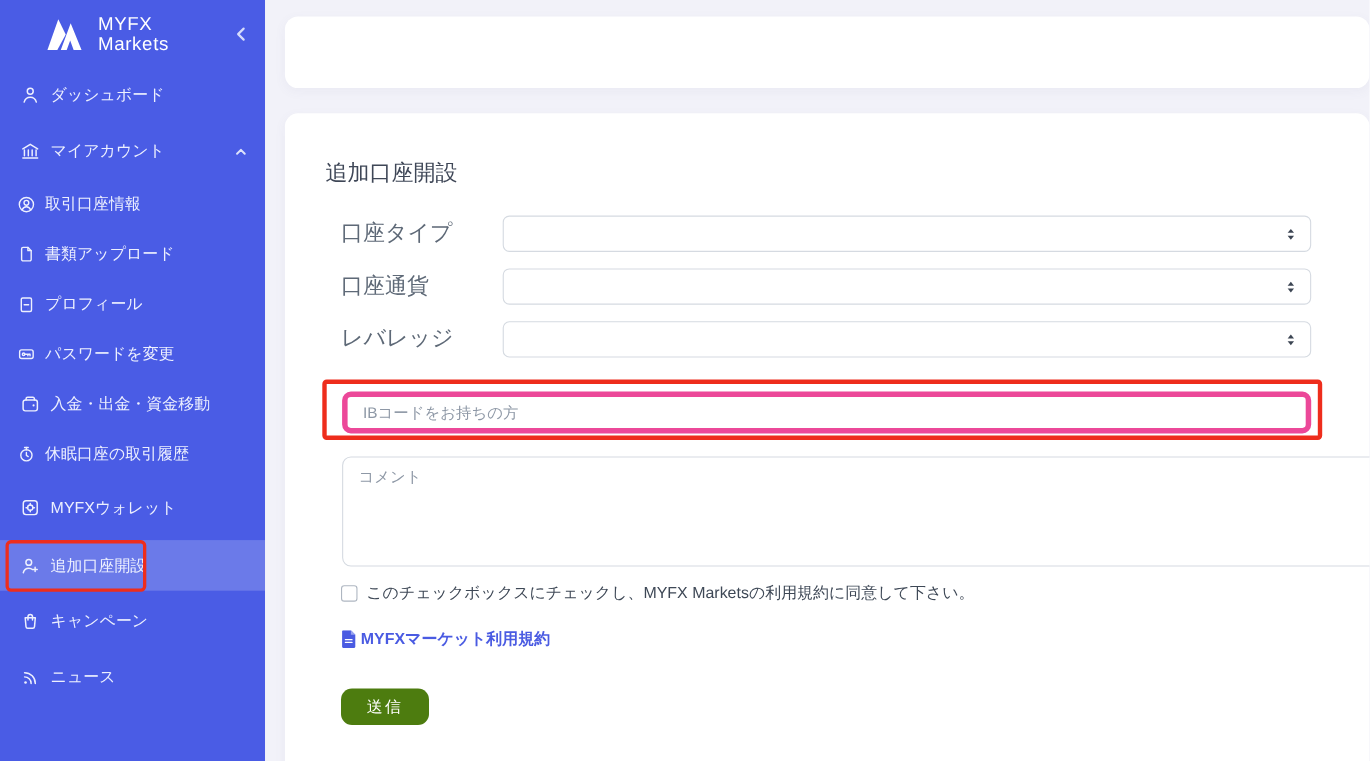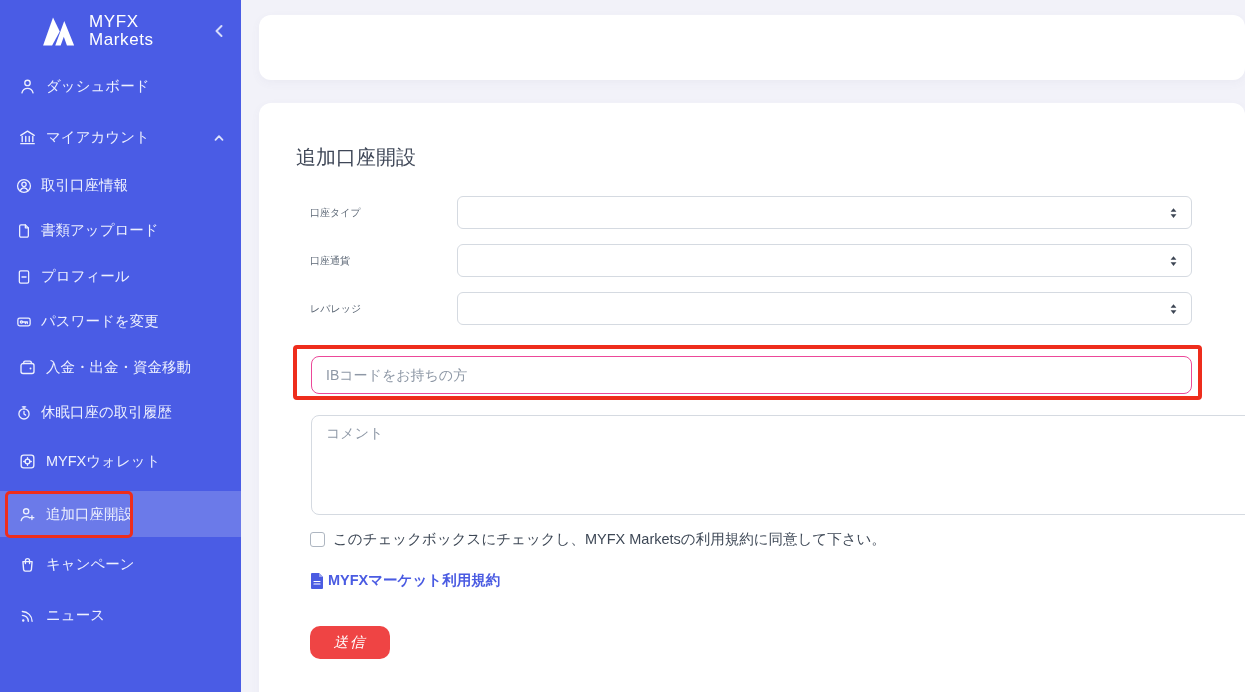--- a/index.html
+++ b/index.html
@@ -22,37 +22,37 @@
   .nav-item.active{ background:#6B7AE9; height:46px; }
   .nav-caret{ position:absolute; right:14px; top:50%; transform:translateY(-50%); width:16px; height:16px; color:#DDE2FB; }
   .mt2{margin-top:2px}.mt6{margin-top:6px}.mt3{margin-top:3px}.mt1{margin-top:1px}
   .mt4{margin-top:4px}.mt7{margin-top:7px}.mt5{margin-top:5px}.mt6b{margin-top:6px}.mt0{margin-top:0}
   .sidebar-red-box{ position:absolute; left:5px; top:491px; width:128px; height:47px; border:3px solid #EE2D1C; border-radius:5px; pointer-events:none; z-index:5; }
   
   .main{ position:relative; flex:1; background:#F2F2F9; }
   .header-card{ position:absolute; left:18px; right:0; top:15px; height:65px; background:#FFFFFF; border-radius:12px; box-shadow:0 3px 10px rgba(90,90,140,.05); }
   .form-card{ position:absolute; left:18px; right:0; top:103px; bottom:-18px; background:#FFFFFF; border-radius:12px; box-shadow:0 3px 10px rgba(90,90,140,.05); }
   .page-title{ position:absolute; left:37px; top:41px; font-size:20px; color:#3F4757; font-weight:400; }
-  .field-label{ position:absolute; left:51px; font-size:10px; color:#5E6977; line-height:33px; height:33px; }
+  .field-label{ position:absolute; left:51px; font-size:20px; color:#5E6977; line-height:33px; height:33px; }
   .select-box{ position:absolute; left:198px; width:735px; height:33px; background:#fff; border:1px solid #D5DAE1; border-radius:6px; cursor:pointer; }
   .select-box .spinner{ position:absolute; right:10px; top:50%; transform:translateY(-50%); width:15px; height:15px; }
   .lbl1{top:93px}.sel1{top:93px}
   .lbl2{top:141px}.sel2{top:141px}
   .lbl3{top:189px}.sel3{top:189px}
   .ib-red-box{ position:absolute; left:34px; top:242px; width:909px; height:55px; border:4px solid #EE2D1C; border-radius:4px; pointer-events:none; z-index:5; }
-  .text-input{ position:absolute; left:52px; top:253px; width:881px; height:38px; border:1px solid #ec4899; border-radius:8px; padding:0 14px; font-size:14px; font-family:inherit; color:#3E4856; outline:none; }
+  .text-input{ position:absolute; left:52px; top:253px; width:881px; height:38px; border:5px solid #ec4899; border-radius:8px; padding:0 14px; font-size:14px; font-family:inherit; color:#3E4856; outline:none; }
   .comment-area{ position:absolute; left:52px; top:312px; width:958px; height:100px; border:1px solid #D5DAE1; border-radius:8px; padding:9px 14px; font-size:14px; font-family:inherit; color:#3E4856; outline:none; resize:both; }
   .text-input::placeholder,.comment-area::placeholder{ color:#8E98A6; }
   .agree-row{ position:absolute; left:51px; top:427px; display:flex; align-items:center; }
   .agree-check{ width:15px; height:15px; border:1px solid #AEB6C1; border-radius:3px; appearance:none; -webkit-appearance:none; background:#fff; cursor:pointer; flex-shrink:0; }
   .agree-label{ margin-left:8px; font-size:14.5px; color:#3E4856; }
   .terms-row{ position:absolute; left:51px; top:468px; display:flex; align-items:center; color:#4A5BE2; cursor:pointer; }
   .pdf-ic{ width:14px; height:16px; margin-right:4px; }
   .terms-label{ font-size:14.5px; font-weight:700; color:#4A5BE2; }
-  .submit-btn{ position:absolute; left:51px; top:523px; width:80px; height:33px; background:#ef4444; color:#FFFFFF; border:none; border-radius:10px; font-size:14.5px; font-family:inherit; letter-spacing:2px; cursor:pointer;font-style:italic; }
+  .submit-btn{ position:absolute; left:51px; top:523px; width:80px; height:33px; background:#4d7c0f; color:#FFFFFF; border:none; border-radius:10px; font-size:14.5px; font-family:inherit; letter-spacing:2px; cursor:pointer; }
   svg{display:block}
 </style>
 </head>
 <body>
 
 <aside class="sidebar">
   <div class="logo-row">
     <svg class="logo-mark" viewBox="0 0 44 40" fill="#FFFFFF">
       <polygon points="1,36 12,5 19.5,20.5 11,36"></polygon>
       <polygon points="14.5,36 24.5,9 35.5,36 27.5,36 24,26.5 20.5,36"></polygon>

